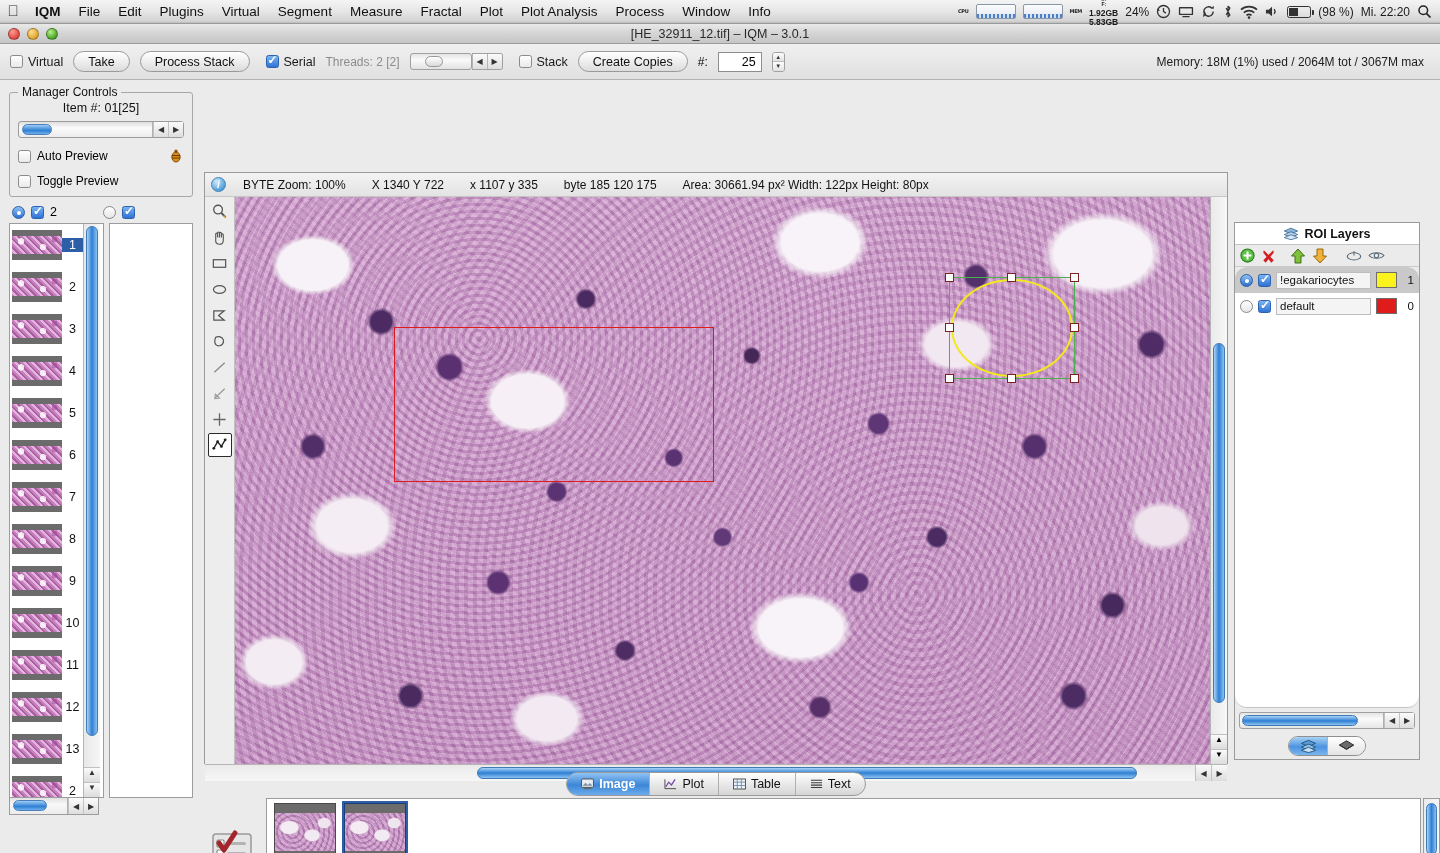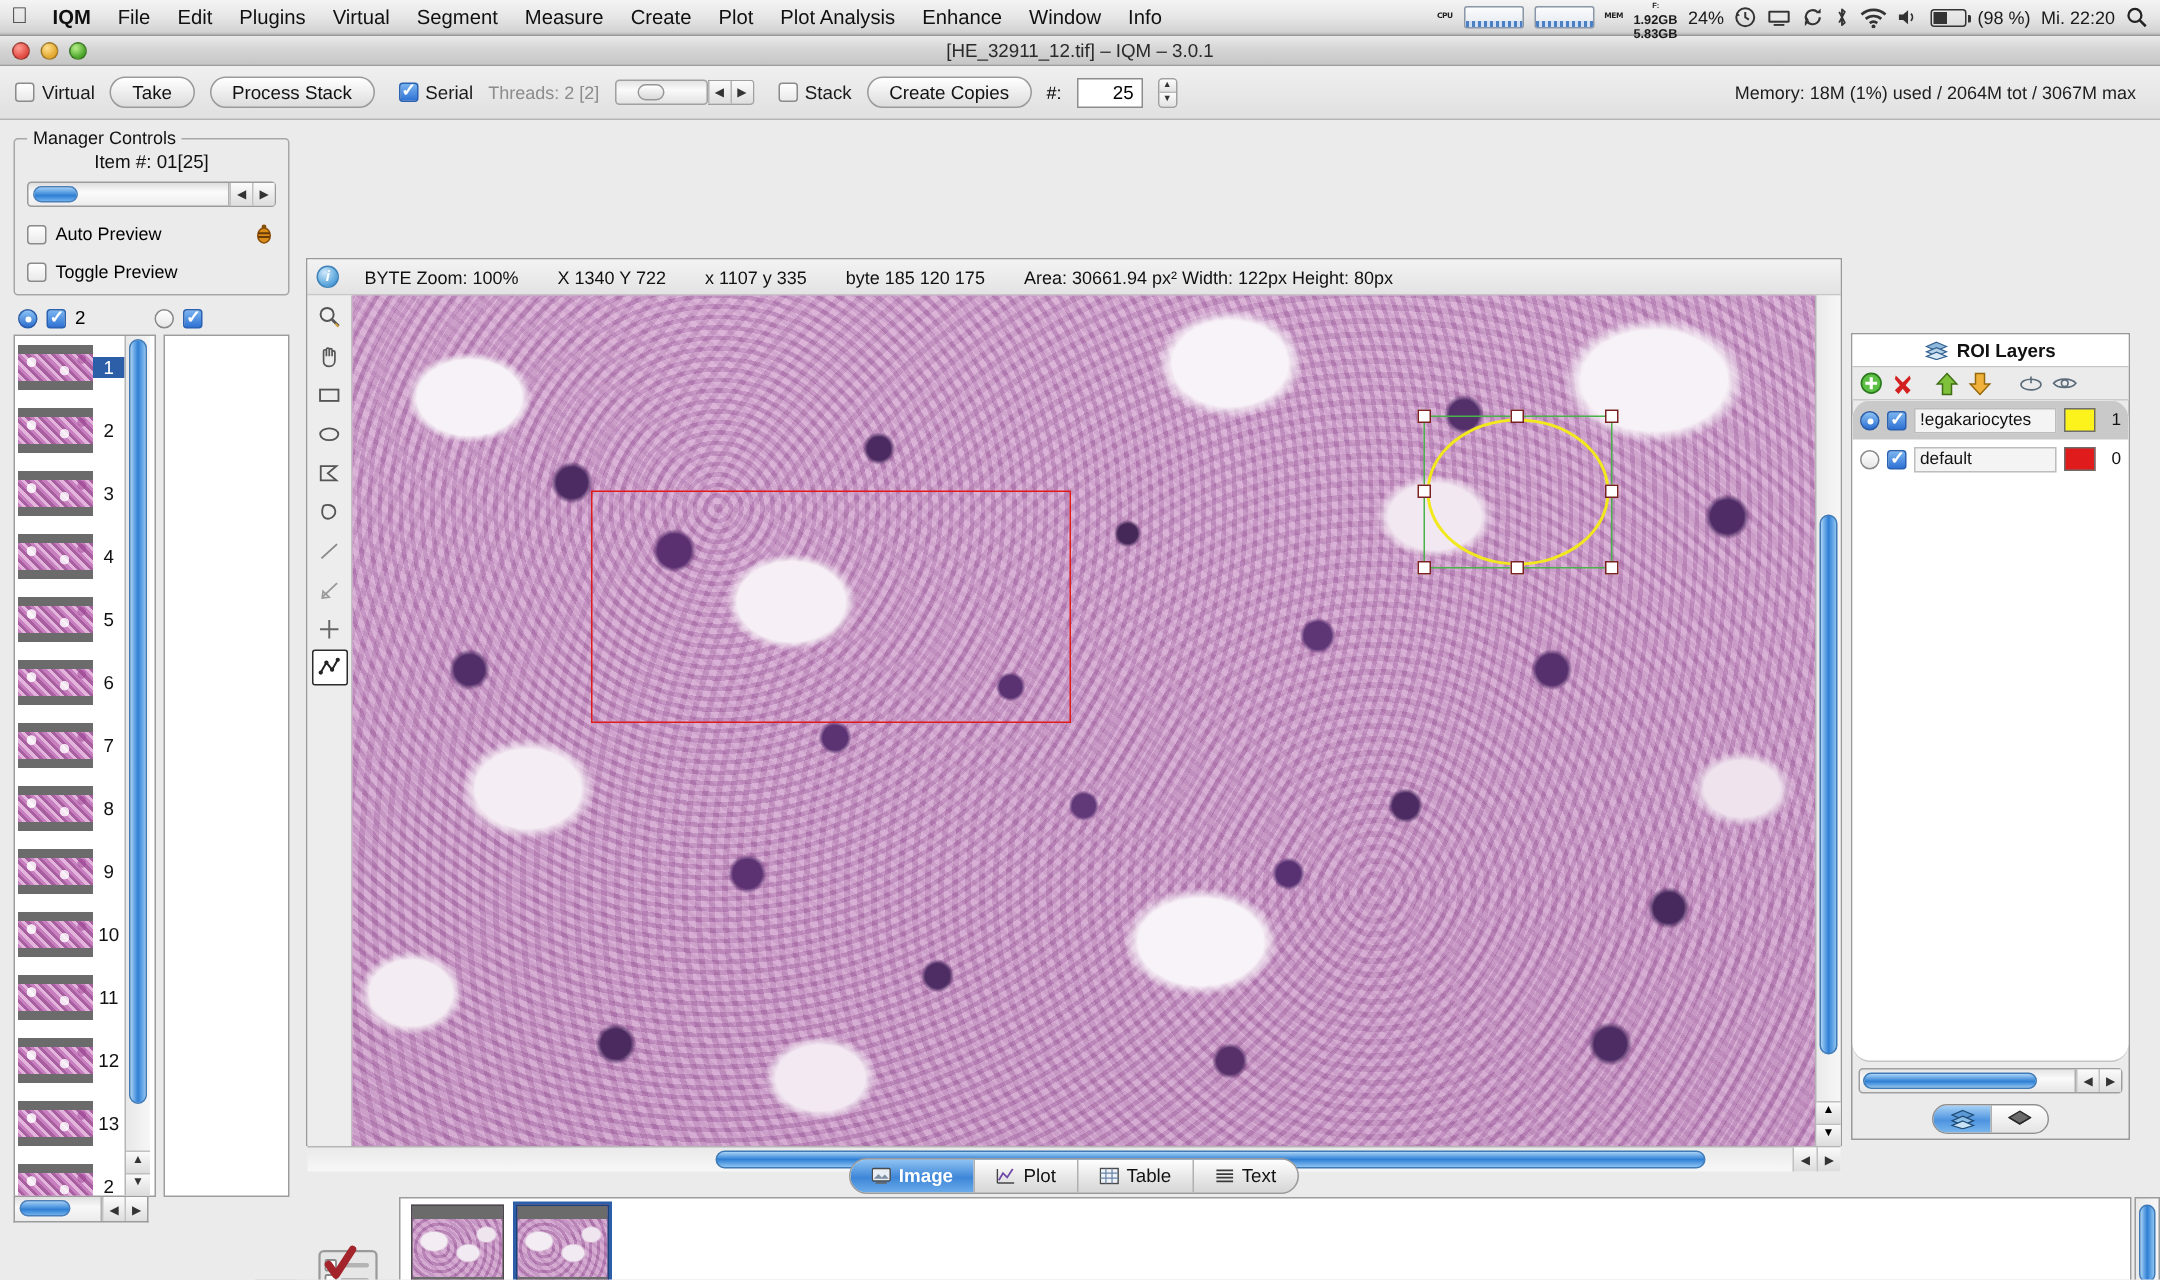--- a/index.html
+++ b/index.html
@@ -457,24 +457,24 @@
 
   <div id="menubar">
     <div class="apple-logo"></div>
     <div class="menu-item bold">IQM</div>
     <div class="menu-item">File</div>
     <div class="menu-item">Edit</div>
     <div class="menu-item">Plugins</div>
     <div class="menu-item">Virtual</div>
     <div class="menu-item">Segment</div>
     <div class="menu-item">Measure</div>
-    <div class="menu-item">Create</div>
+    <div class="menu-item">Fractal</div>
     <div class="menu-item">Plot</div>
     <div class="menu-item">Plot Analysis</div>
-    <div class="menu-item">Enhance</div>
+    <div class="menu-item">Process</div>
     <div class="menu-item">Window</div>
     <div class="menu-item">Info</div>
 
     <div id="menubar-right">
       <span class="cpu-label">CPU</span>
       <span class="meter-box">
           <i></i>
         </span>
       <span class="meter-box">
           <i></i>

